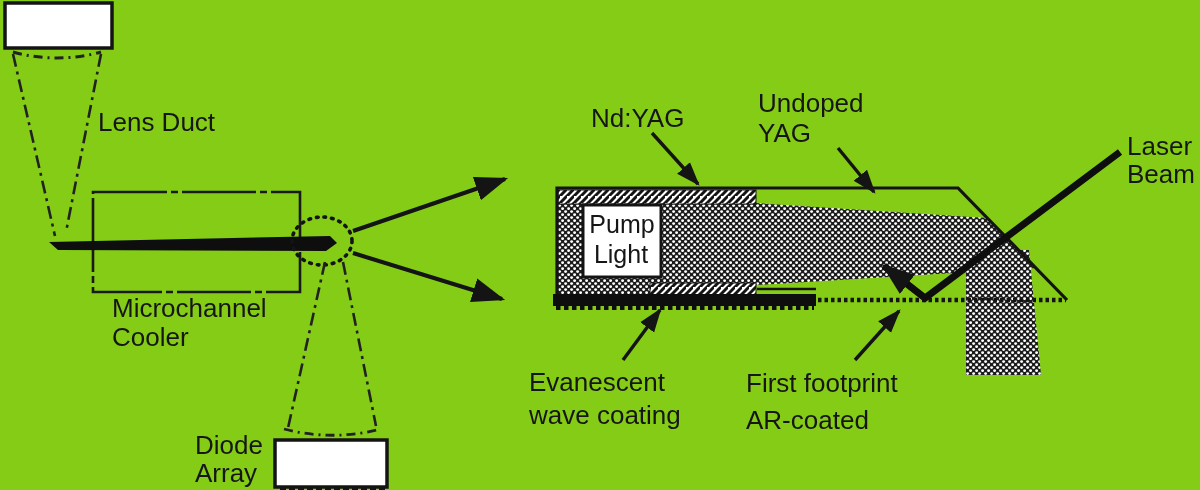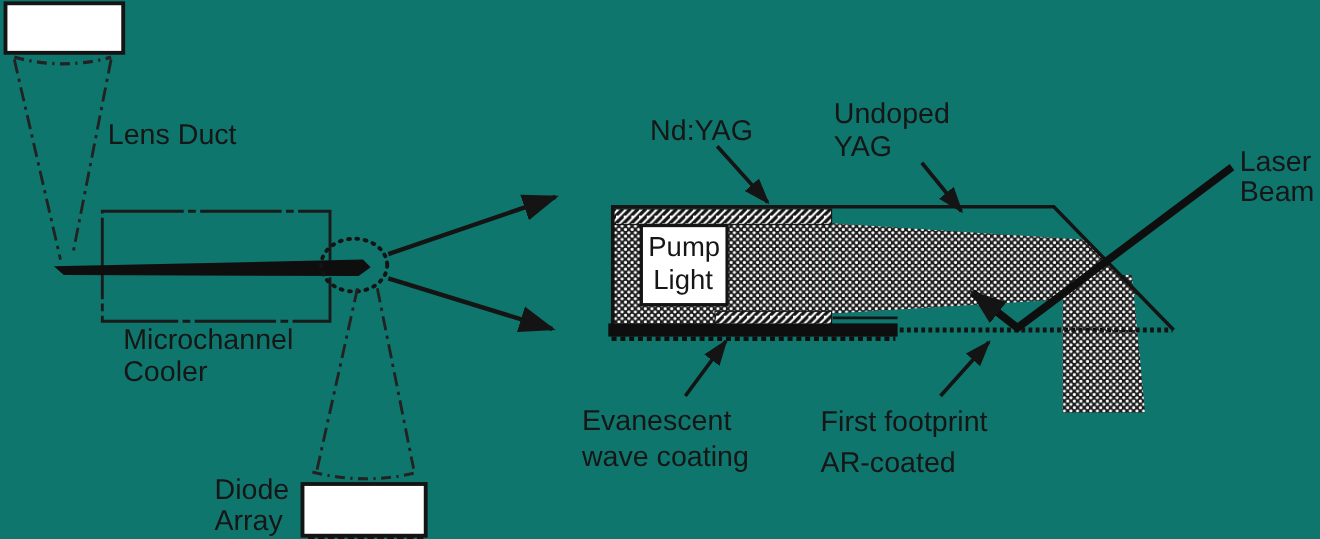--- a/index.html
+++ b/index.html
@@ -4,21 +4,21 @@
 <style>
   html, body {
     margin: 0;
     padding: 0;
     background: #ffffff;
   }
   .figure-wrap {
     position: relative;
     width: 1200px;
     height: 490px;
-    background: #0f766e;
+    background: #84cc16;
     overflow: hidden;
     font-family: "Liberation Sans", "DejaVu Sans", sans-serif;
   }
   svg text {
     font-family: "Liberation Sans", "DejaVu Sans", sans-serif;
     fill: #161616;
   }
   .lbl  { font-size: 26px; }
   .lbl2 { font-size: 25px; }
 </style>

